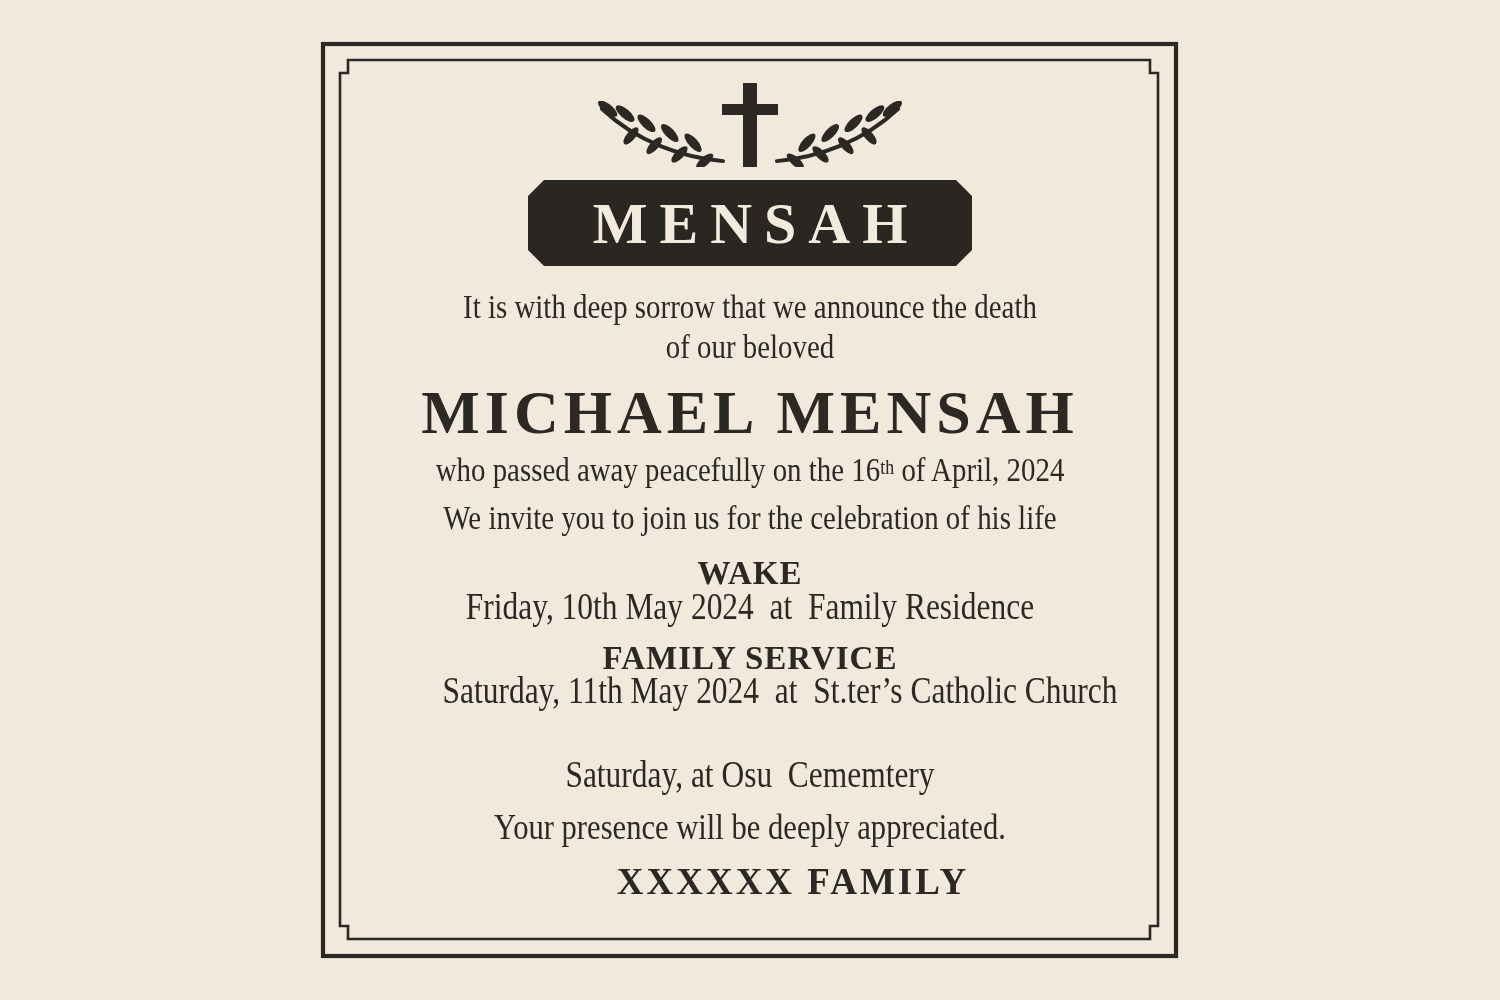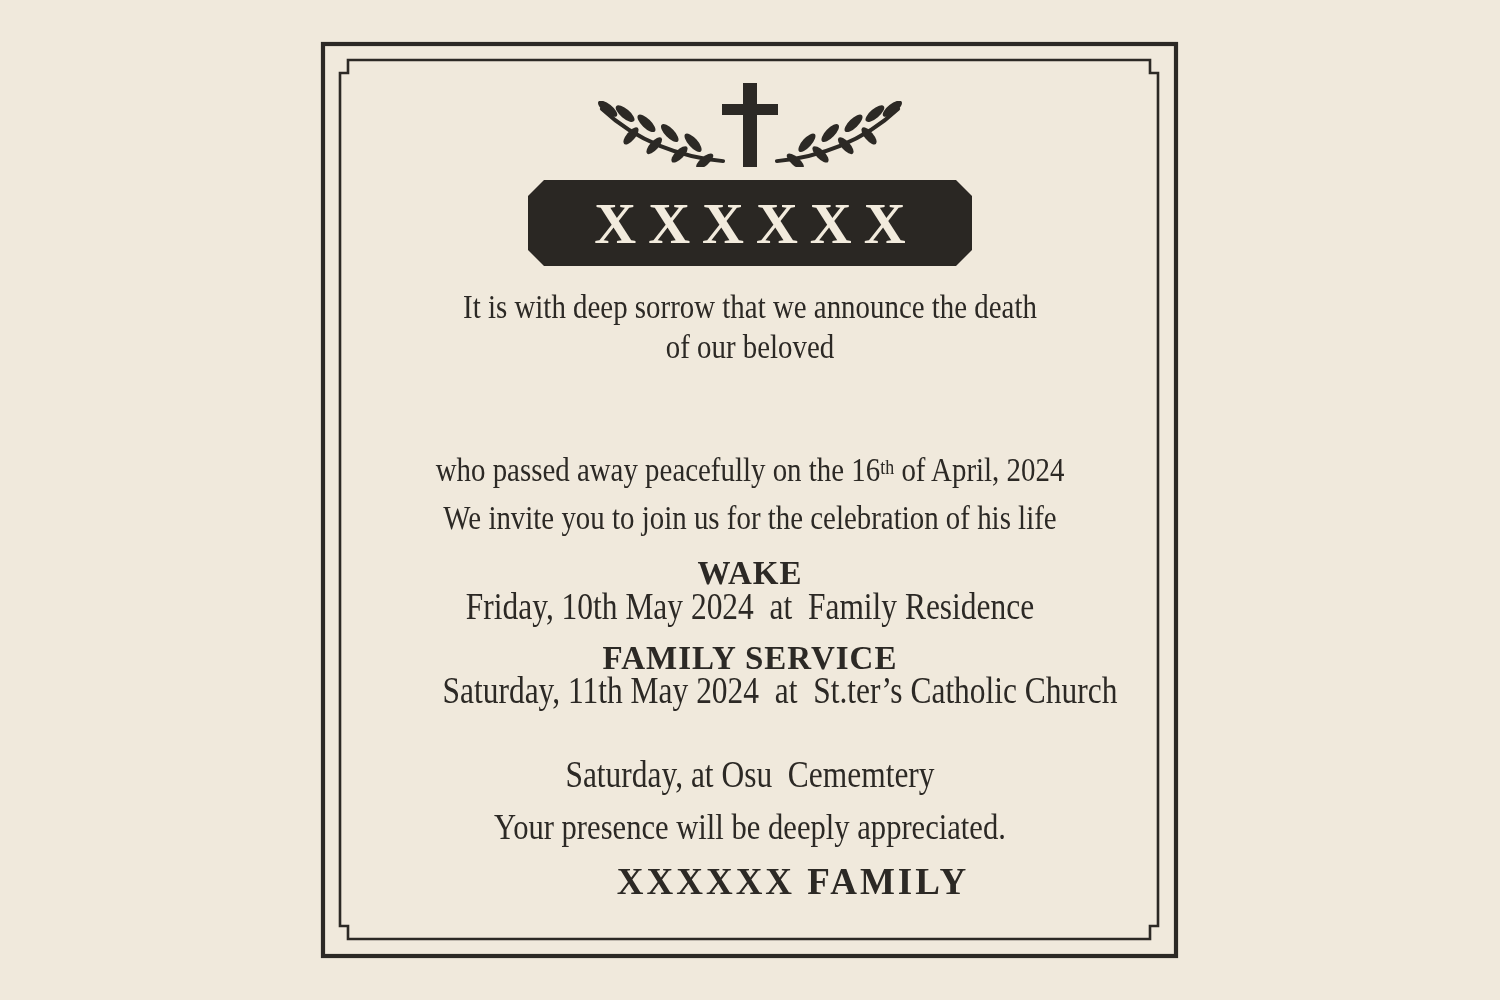--- a/index.html
+++ b/index.html
@@ -128,26 +128,27 @@
       <ellipse cx="74" cy="33" rx="12" ry="4.8" transform="rotate(46 74 33)"></ellipse>
       <ellipse cx="98" cy="43" rx="12" ry="4.8" transform="rotate(48 98 43)"></ellipse>
       <ellipse cx="34" cy="36" rx="11" ry="4.5" transform="rotate(-50 34 36)"></ellipse>
       <ellipse cx="58" cy="46" rx="11" ry="4.5" transform="rotate(-48 58 46)"></ellipse>
       <ellipse cx="84" cy="55" rx="11" ry="4.5" transform="rotate(-45 84 55)"></ellipse>
       <ellipse cx="110" cy="62" rx="11" ry="4.5" transform="rotate(-41 110 62)"></ellipse>
     </g>
   </svg>
 
   <div class="banner">
-    <span>XXXXXX</span>
+    <span>MENSAH</span>
   </div>
 
   <div class="line intro condensed" style="top:288px">It is with deep sorrow that we announce the death</div>
   <div class="line intro condensed" style="top:328px">of our beloved</div>
 
+  <div class="line name" style="top:378px">MICHAEL MENSAH</div>
 
   <div class="line body-text condensed" style="top:451px"><span>who passed away peacefully on the 16</span><span class="sup">th</span><span> of April, 2024</span></div>
 
   <div class="line body-text condensed" style="top:499px">We invite you to join us for the celebration of his life</div>
 
   <div class="line section-title" style="top:555px">WAKE</div>
   <div class="line detail condensed" style="top:586px">Friday, 10th May 2024  at  Family Residence</div>
 
   <div class="line section-title" style="top:640px">FAMILY SERVICE</div>
   <div class="line detail shift-right" style="top:670px">Saturday, 11th May 2024  at  St.ter’s Catholic Church</div>

